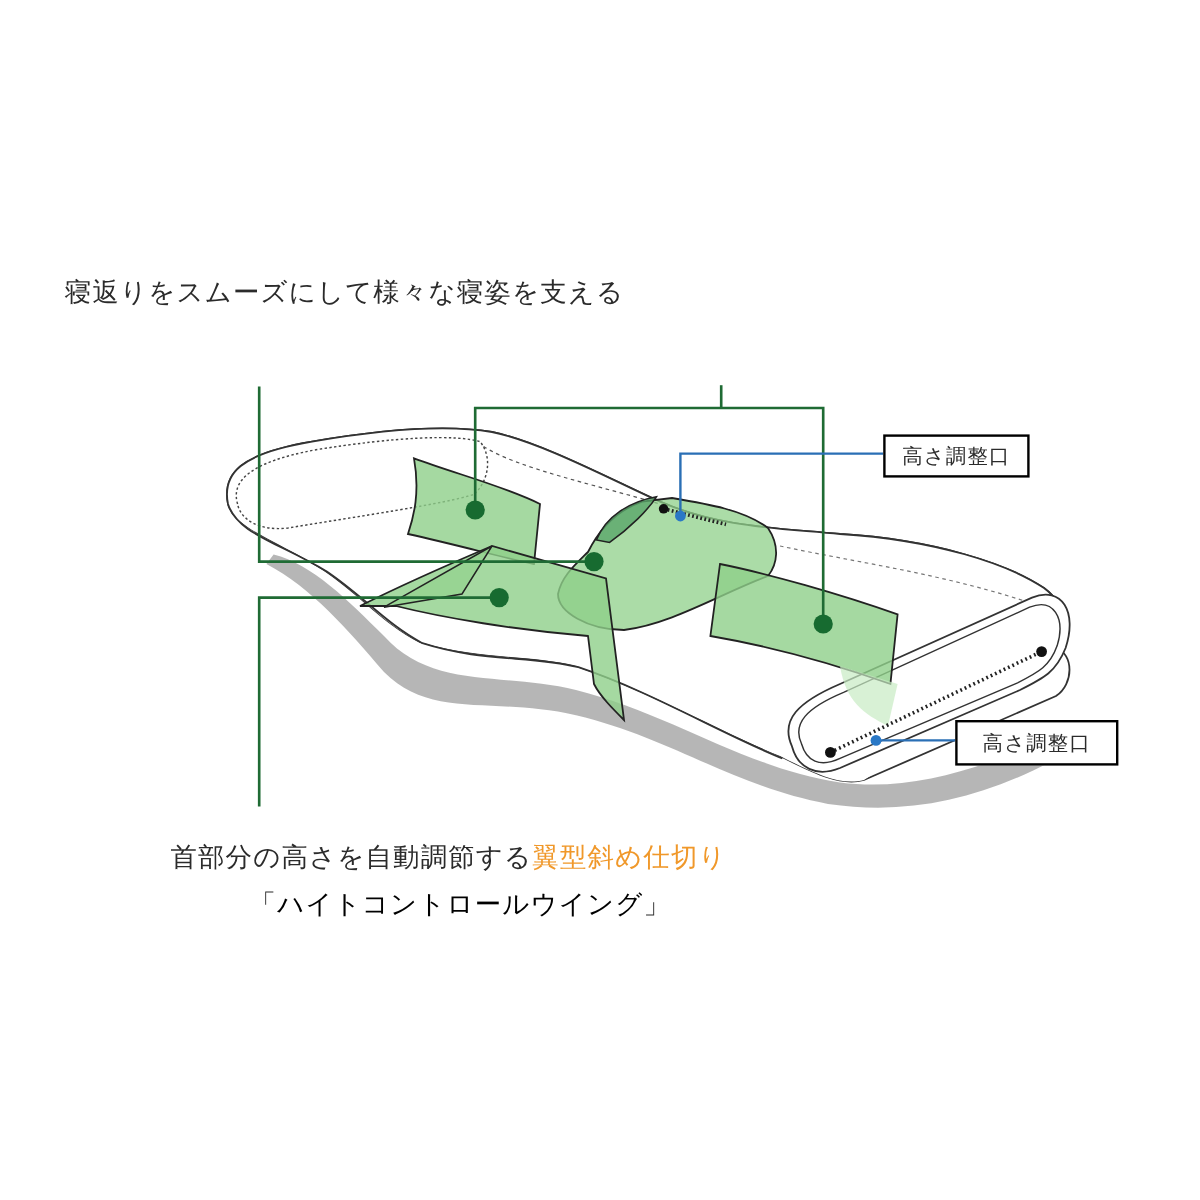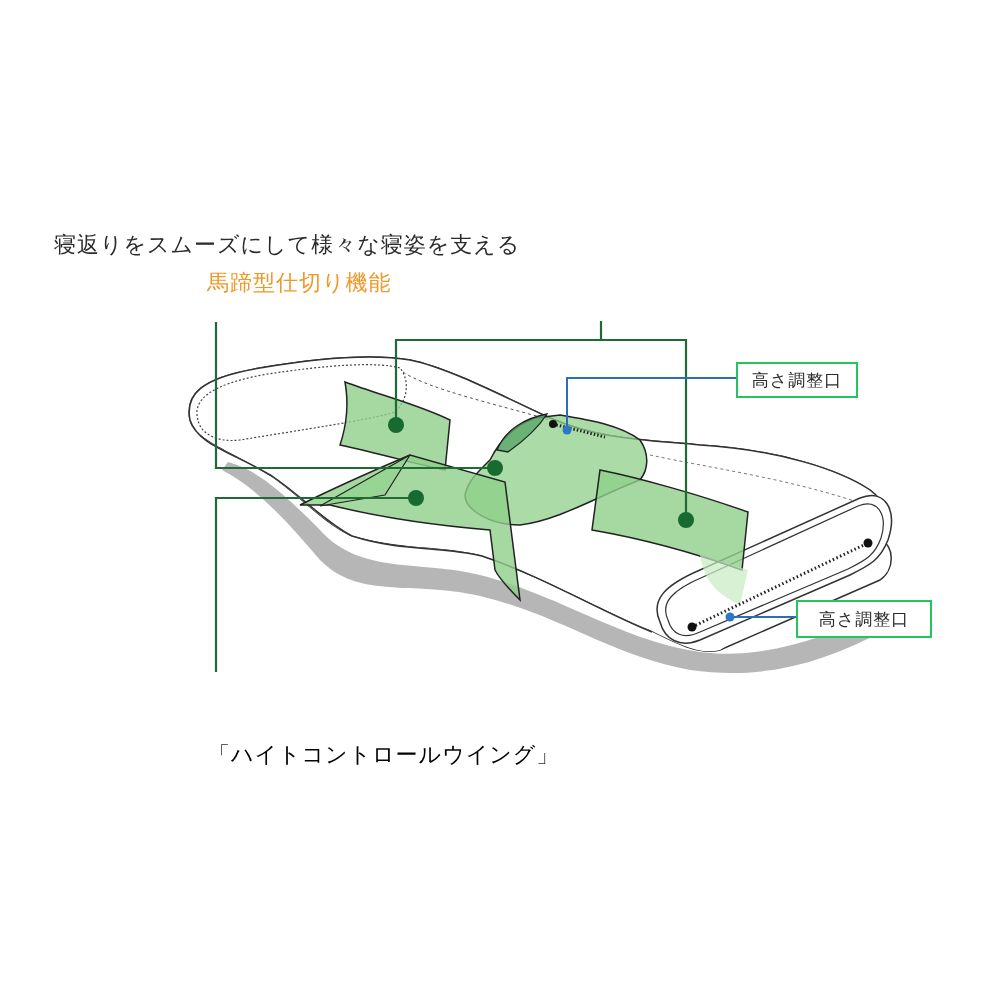--- a/index.html
+++ b/index.html
@@ -2,21 +2,21 @@
 <html><head>
   <meta charset="utf-8">
   <style>
     html, body { margin: 0; padding: 0; background: #ffffff; }
     body { width: 1000px; height: 1000px; position: relative; overflow: hidden;
            font-family: "DejaVu Sans", "Liberation Sans", sans-serif; }
     .canvas { position: absolute; left: 0; top: 0; width: 820px; height: 1000px; padding-left: 32px; }
     .label { position: absolute; white-space: nowrap; font-size: 22px; color: #2b2b2b; letter-spacing: 1px; line-height: 1; }
     .accent-orange { color: #f0982a; }
     .accent-blue { color: #000000; }
-    .callout-box { position: absolute; border: 2px solid #22c55e; background: #fff; color: #2b2b2b;
+    .callout-box { position: absolute; border: 2px solid #000000; background: #fff; color: #2b2b2b;
                    font-size: 17px; padding: 0; display: flex; align-items: center; justify-content: center;
                    letter-spacing: 1px; }
   </style>
 </head>
 <body>
 
 <div class="canvas">
 
   <svg width="1000" height="1000" viewBox="0 0 1000 1000" style="position:absolute;left:0;top:0">
 
@@ -73,23 +73,25 @@
 
     <g stroke="#2a6fb5" stroke-width="2" fill="none">
       <polyline points="567,430 567,378 736,378"></polyline>
       <polyline points="730,617 796,617"></polyline>
     </g>
     <circle cx="567" cy="430" r="4.5" fill="#2a78c6"></circle>
     <circle cx="730" cy="617" r="4.5" fill="#2a78c6"></circle>
   </svg>
 
   <div class="label" style="left:54px; top:234px;">寝返りをスムーズにして様々な寝姿を支える</div>
-  <div class="label accent-orange" style="left:207px; top:272px;">馬蹄型仕切り機能</div>
 
 
   <div class="callout-box" style="left:736px; top:362px; width:118px; height:32px;">高さ調整口</div>
   <div class="callout-box" style="left:796px; top:600px; width:132px; height:34px;">高さ調整口</div>
 
+  <div class="label" style="left:142px; top:705px;">
+    <span>首部分の高さを自動調節する</span><span class="accent-orange">翼型斜め仕切り</span>
+  </div>
   <div class="label" style="left:208px; top:744px;">
     <span>「</span><span class="accent-blue">ハイトコントロールウイング</span><span>」</span>
   </div>
 
 </div>
 
 </body></html>

